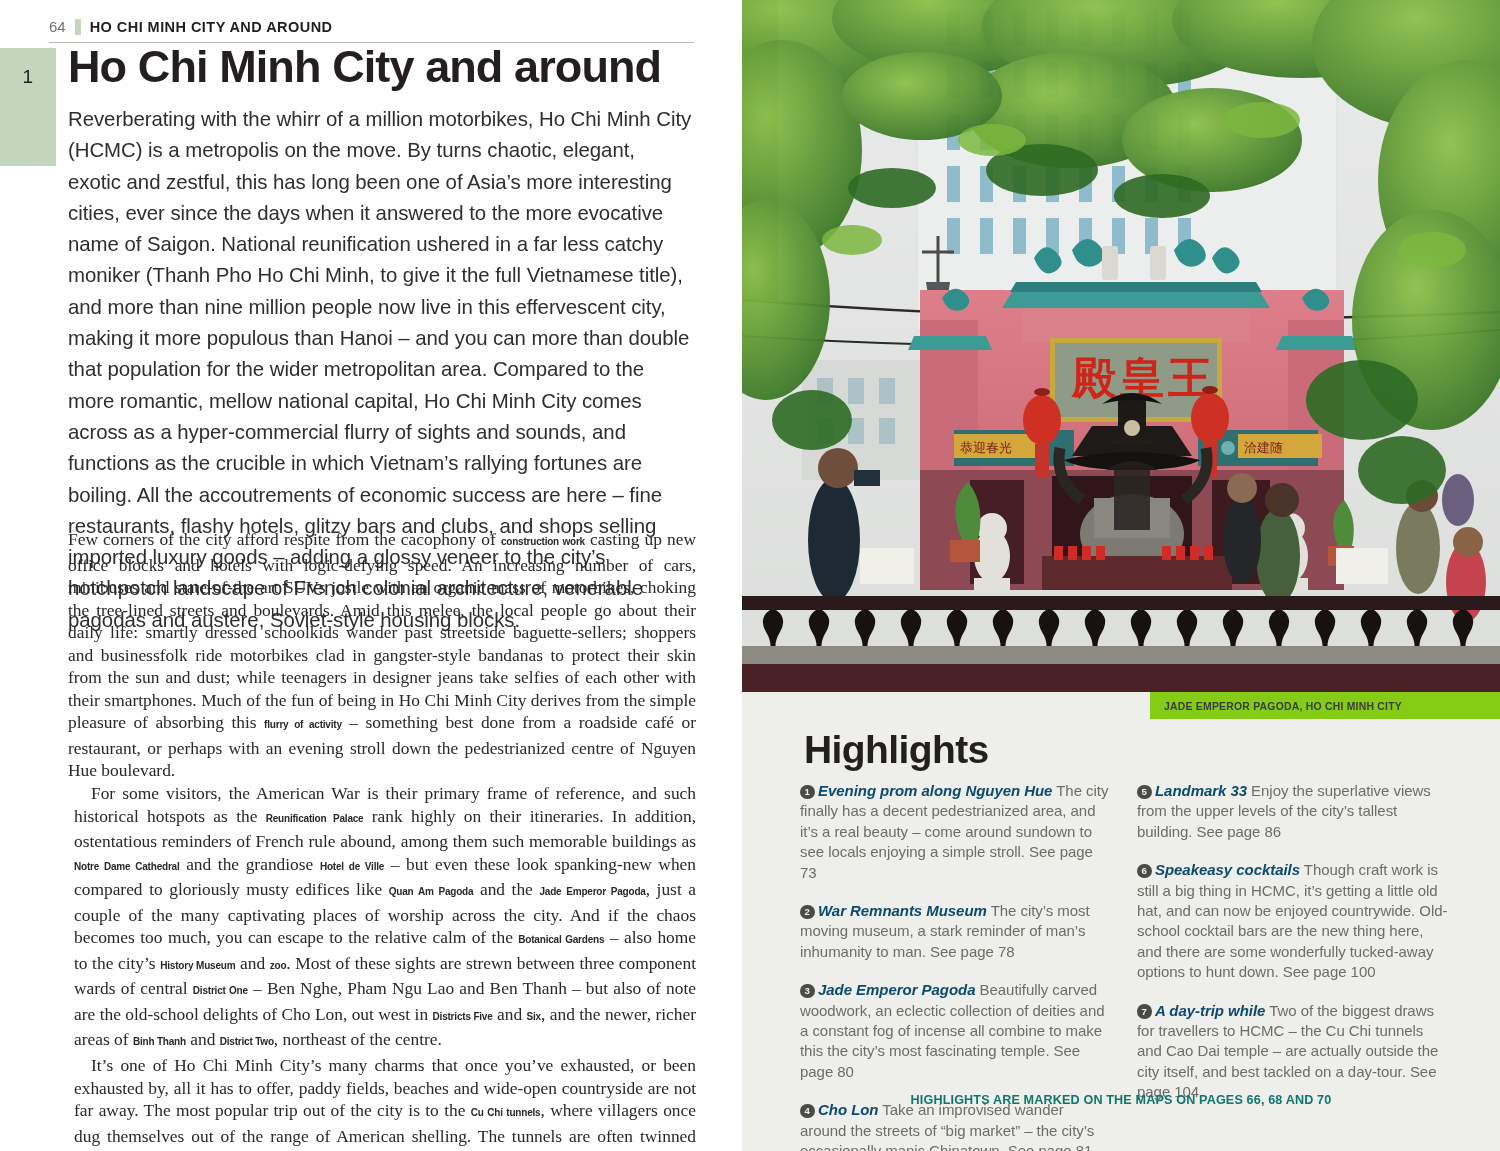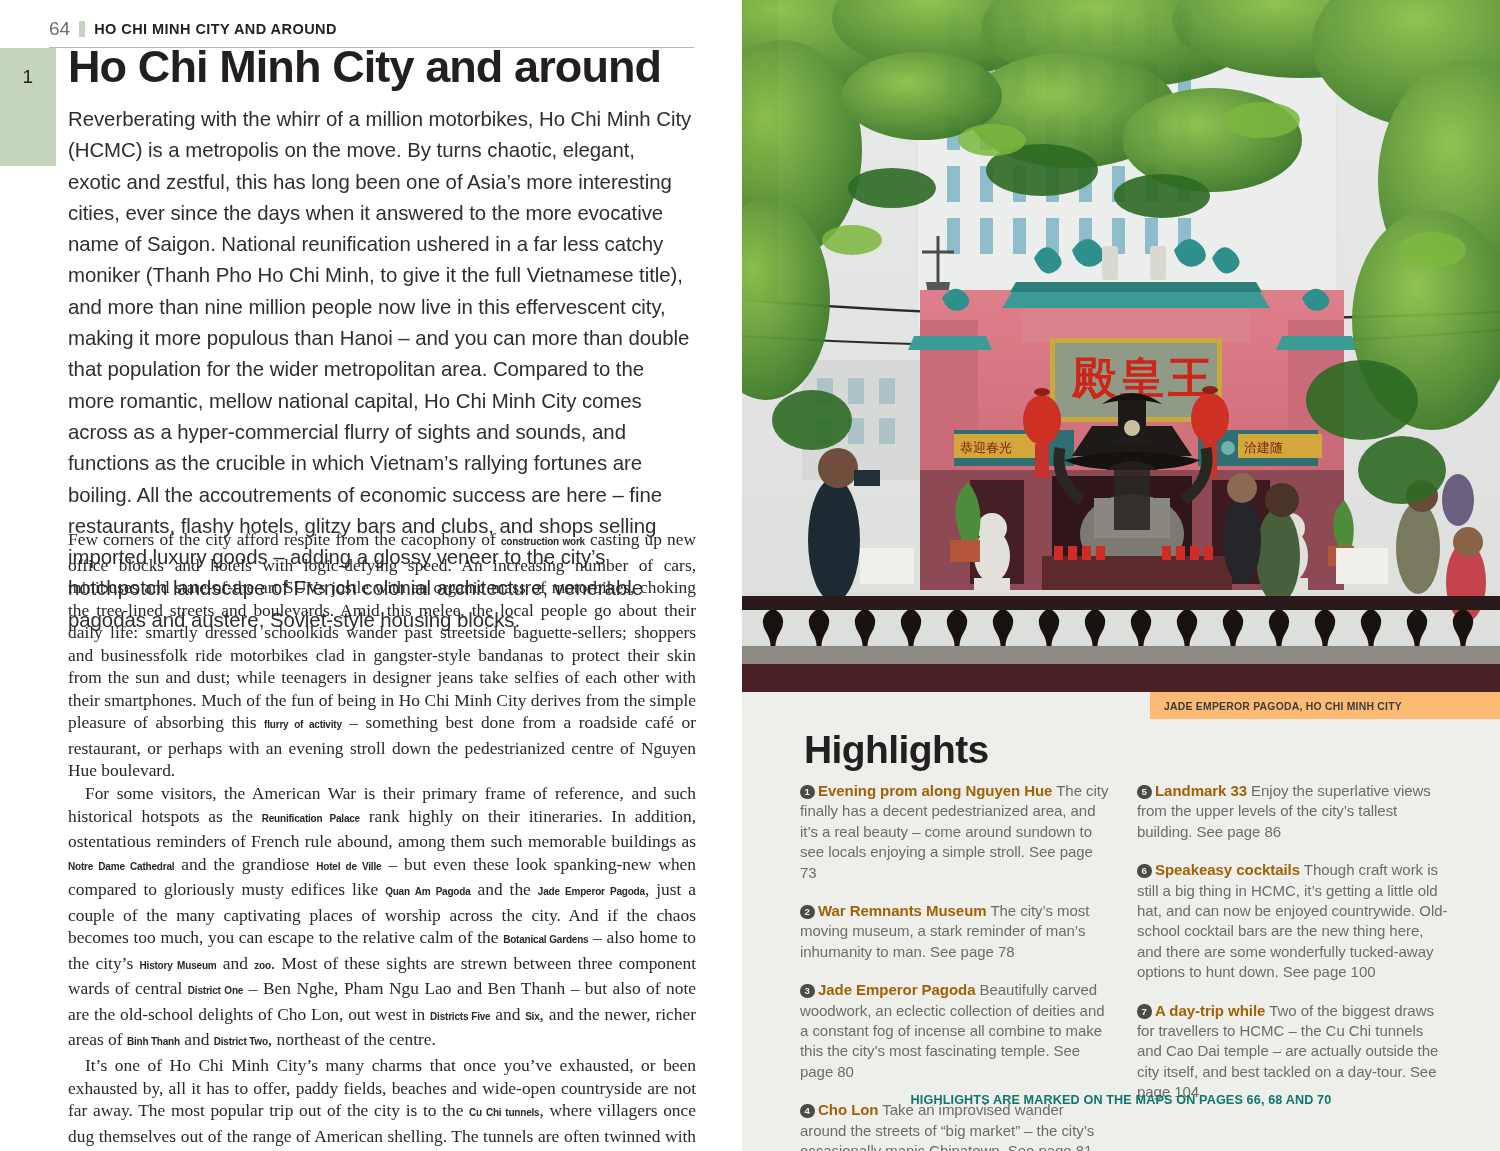--- a/index.html
+++ b/index.html
@@ -43,21 +43,21 @@
     position: absolute;
     left: 49px; top: 18px;
     width: 645px;
     display: flex;
     align-items: center;
     gap: 9px;
     padding-bottom: 7px;
     border-bottom: 1.4px solid #b9b9b3;
   }
   .runhead-page {
-    font-size: 19px; color: #6f6f6a; font-weight: 400;
+    font-size: 15px; color: #6f6f6a; font-weight: 400;
   }
   .runhead-rule {
     width: 6px; height: 16px; background: #c5d4bd; display: block;
   }
   .runhead-title {
     font-size: 14.5px; font-weight: 700; color: #231f20;
     letter-spacing: 0.45px;
   }
 
   .page-title {
@@ -85,21 +85,21 @@
     position: absolute;
     left: 68px; top: 528px;
     width: 628px;
     font-family: "Liberation Serif", serif;
     font-size: 17.4px;
     line-height: 22.55px;
     color: #2b2726;
     text-align: justify;
   }
   .body-col p { text-indent: 0; }
-  .body-col p + p { text-indent: 17px; }
+  .body-col p + p { text-indent: 17px; margin-left: 6px; }
   .body-col b {
     font-family: "Liberation Sans", sans-serif;
     font-weight: 700;
     font-size: 10px;
     letter-spacing: -0.2px;
   }
 
   
   .page-right {
     position: relative;
@@ -114,21 +114,21 @@
     width: 758px; height: 692px;
     overflow: hidden;
     background: #c9c9c4;
   }
   .photo svg { display: block; width: 758px; height: 692px; }
 
   .photo-caption-band {
     position: absolute;
     left: 408px; top: 692px;
     width: 350px; height: 27px;
-    background: #fdba74;
+    background: #84cc16;
     display: flex;
     align-items: center;
     padding-left: 14px;
   }
   .photo-caption-text {
     font-size: 11.2px;
     font-weight: 700;
     color: #3c3c38;
     letter-spacing: 0.25px;
     transform: scaleX(0.93);
@@ -177,21 +177,22 @@
     background: #4a4a46;
     color: #eeeeea;
     font-size: 9.6px;
     font-weight: 700;
     vertical-align: 1px;
     margin-right: 3.5px;
     line-height: 1;
   }
   .hl-name {
     font-weight: 700;
-    color: #a16207;
+    color: #0c4a6e;
+    font-style: italic;
   }
 
   .hl-footer {
     position: absolute;
     left: 0; top: 374px;
     width: 758px;
     text-align: center;
     font-size: 12.6px;
     font-weight: 700;
     color: #0f766e;

